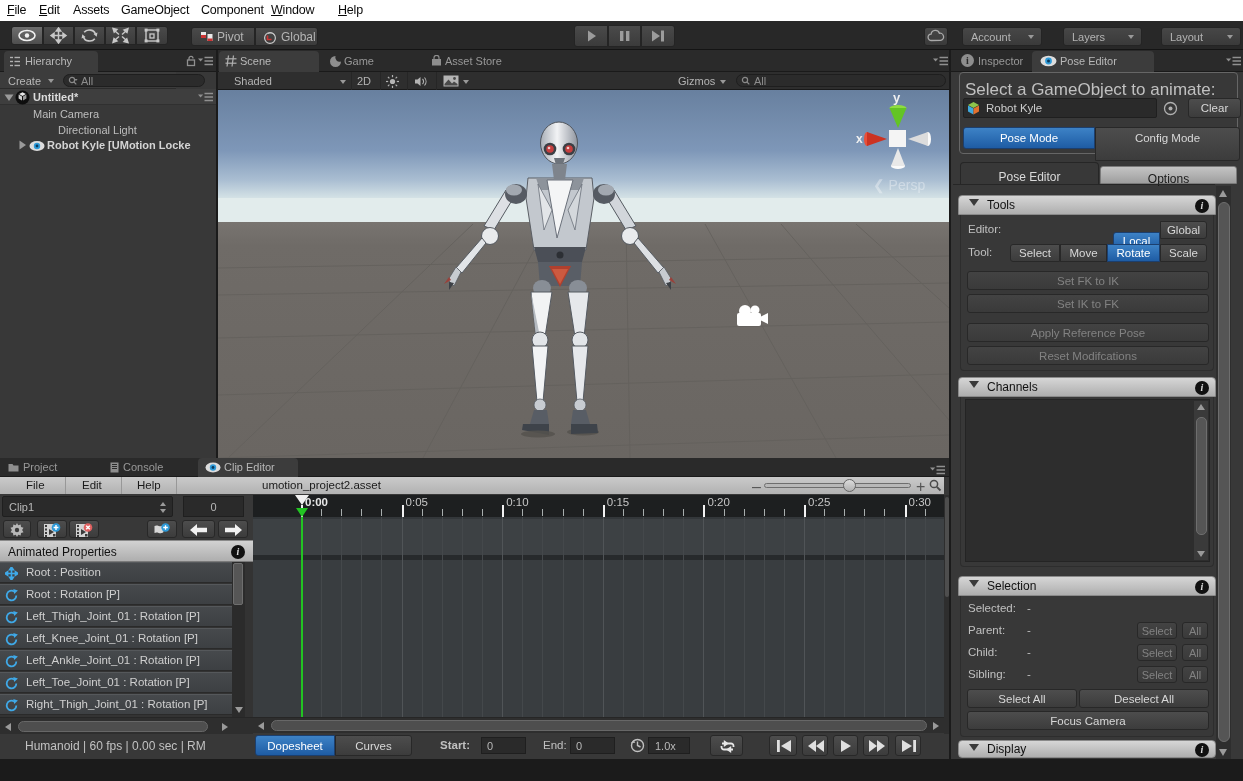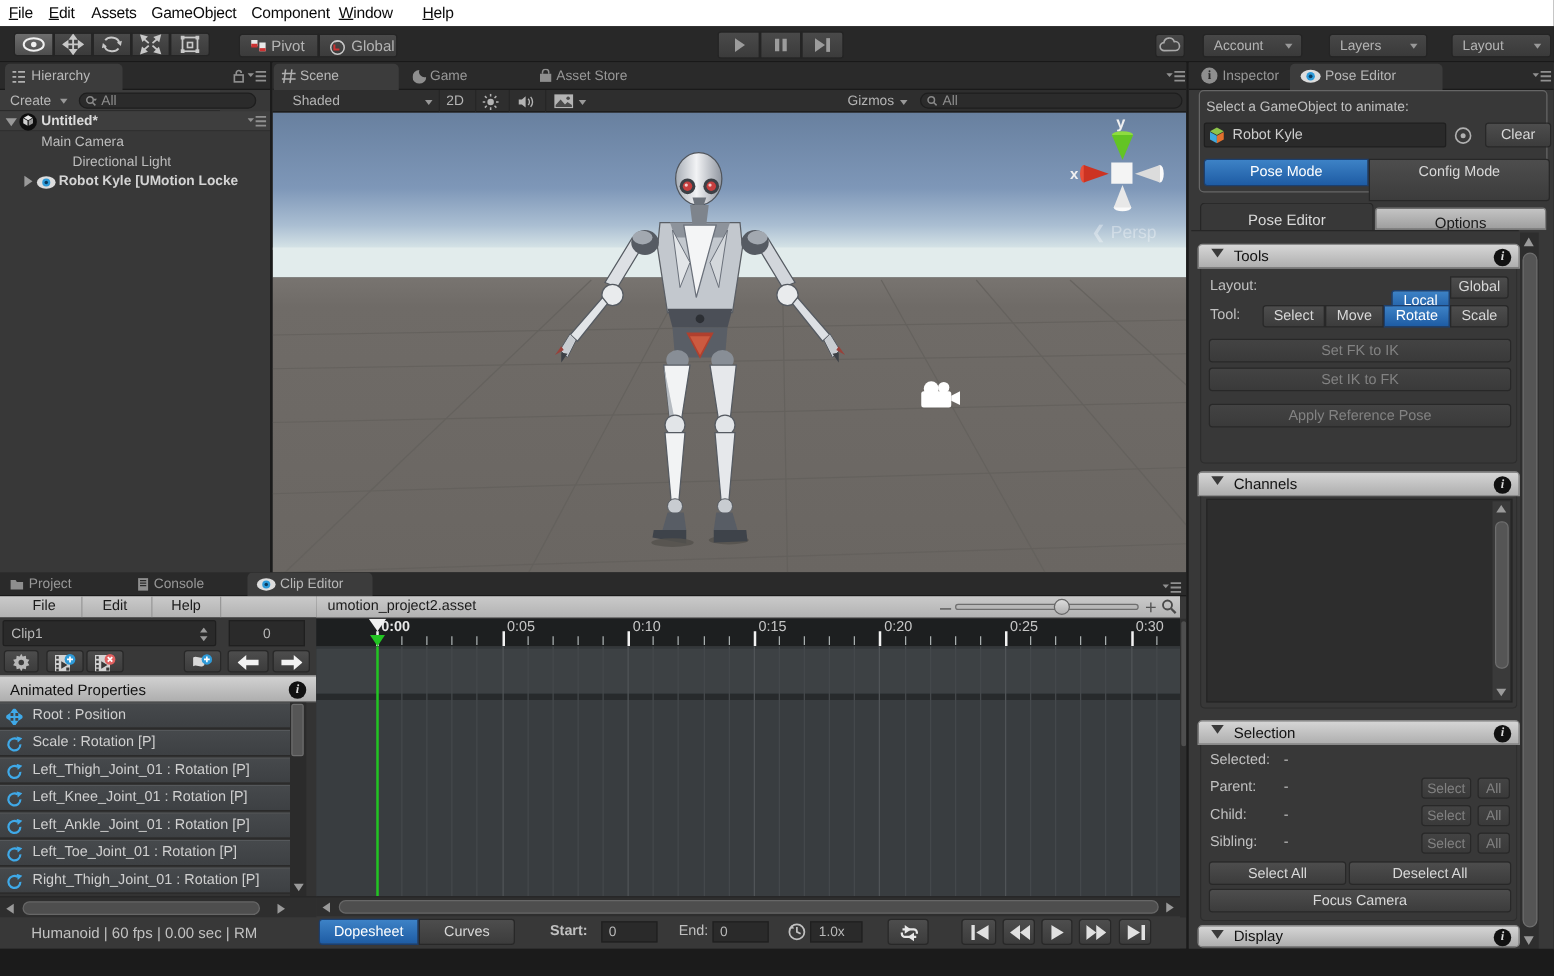--- a/index.html
+++ b/index.html
@@ -481,21 +481,21 @@
           <path d="M0 2.5l2.6 3 2.6-3z" fill="#909090"></path>
           <g stroke="#909090" stroke-width="1.5">
             <line x1="6.5" y1="1.5" x2="15" y2="1.5"></line>
             <line x1="6.5" y1="5" x2="15" y2="5"></line>
             <line x1="6.5" y1="8.5" x2="15" y2="8.5"></line>
           </g>
         </svg>
     </div>
 
     <div class="abs" style="left:8px; top:22px; width:279px; height:82px; border:1px solid #666; border-radius:4px;">
-      <span class="lbl" style="left:5px; top:7px; font-size:11px;">Select a GameObject to animate:</span>
+      <span class="lbl" style="left:5px; top:7px; font-size:17px;">Select a GameObject to animate:</span>
       <div class="field" style="left:3px; top:25px; width:194px; height:20px; border-radius:2px;">
         <svg width="15" height="15" viewBox="0 0 15 15" style="position:absolute;left:2px;top:2px;">
             <path d="M7.5 1l5.5 3-5.5 3-5.5-3z" fill="#8ec44a"></path>
             <path d="M2 4.5l5.5 3v6L2 10.5z" fill="#3fa9dd"></path>
             <path d="M13 4.5l-5.5 3v6l5.5-3z" fill="#e2702d"></path>
           </svg>
         <span style="position:absolute;left:22px;top:3px;color:#cccccc;font-size:11.5px;">Robot Kyle</span>
       </div>
       <svg width="15" height="15" viewBox="0 0 15 15" style="position:absolute;left:203px;top:28px;">
           <circle cx="7.5" cy="7.5" r="6" fill="none" stroke="#b0b0b0" stroke-width="1.3"></circle>
@@ -514,31 +514,32 @@
     </div>
 
     <div class="abs" style="left:2px; top:134px; width:262px; height:626px; border-top:1px solid #262626;"></div>
 
     <div class="sechead" style="left:7px; top:145px; width:258px; height:20px;">
       <span style="position:absolute;left:10px;top:3px;width:0;height:0;border-left:5px solid transparent;border-right:5px solid transparent;border-top:7px solid #3a3a3a;"></span>
       <span style="position:absolute;left:28px;top:2px;">Tools</span>
       <div class="infoi" style="right:6px; top:2.5px;">i</div>
     </div>
     <div class="abs" style="left:9px; top:165px; width:254px; height:156px; border:1px solid #2d2d2d; border-top:none; border-radius:0 0 4px 4px;">
-      <span class="lbl" style="left:7px; top:8px;">Layout:</span>
+      <span class="lbl" style="left:7px; top:8px;">Editor:</span>
       <div class="btn blue" style="left:152px; top:6px; width:47px; height:18px; border-radius:3px 0 0 3px;margin-top:11px;"><span style="position:relative;top:2px;">Local</span></div>
       <div class="btn" style="left:199px; top:6px; width:47px; height:18px; border-radius:0 3px 3px 0;"><span style="position:relative;top:2px;">Global</span></div>
       <span class="lbl" style="left:7px; top:31px;">Tool:</span>
       <div class="btn" style="left:49px; top:29px; width:50px; height:18px; border-radius:3px 0 0 3px;"><span style="position:relative;top:2px;">Select</span></div>
       <div class="btn" style="left:99px; top:29px; width:47px; height:18px; border-radius:0;"><span style="position:relative;top:2px;">Move</span></div>
       <div class="btn blue" style="left:146px; top:29px; width:53px; height:18px; border-radius:0;"><span style="position:relative;top:2px;">Rotate</span></div>
       <div class="btn" style="left:199px; top:29px; width:47px; height:18px; border-radius:0 3px 3px 0;"><span style="position:relative;top:2px;">Scale</span></div>
       <div class="btn dis" style="left:6px; top:56px; width:242px; height:19px;"><span style="position:relative;top:2.5px;">Set FK to IK</span></div>
       <div class="btn dis" style="left:6px; top:79px; width:242px; height:19px;"><span style="position:relative;top:2.5px;">Set IK to FK</span></div>
       <div class="btn dis" style="left:6px; top:108px; width:242px; height:19px;"><span style="position:relative;top:2.5px;">Apply Reference Pose</span></div>
+      <div class="btn dis" style="left:6px; top:131px; width:242px; height:19px;"><span style="position:relative;top:2.5px;">Reset Modifcations</span></div>
     </div>
 
     <div class="sechead" style="left:7px; top:327px; width:258px; height:20px;">
       <span style="position:absolute;left:10px;top:3px;width:0;height:0;border-left:5px solid transparent;border-right:5px solid transparent;border-top:7px solid #3a3a3a;"></span>
       <span style="position:absolute;left:28px;top:2px;">Channels</span>
       <div class="infoi" style="right:6px; top:2.5px;">i</div>
     </div>
     <div class="abs" style="left:9px; top:347px; width:254px; height:170px; border:1px solid #2d2d2d; border-top:none; border-radius:0 0 4px 4px;">
       <div class="abs" style="left:4px; top:2px; width:245px; height:163px; background:#2d2d2d; border:1px solid #242424;">
         <div class="abs" style="right:1px; top:1px; width:14px; height:159px; background:#3a3a3a;">
@@ -710,21 +711,21 @@
               <path d="M13 6.5l-2.6-1.8v3.6z"></path>
             </g>
           </svg>
           <span>Root : Position</span>
         </div>
       <div class="prow" style="top:22px;">
           <svg class="picon" width="13" height="13" viewBox="0 0 13 13">
             <path d="M11.3 6.5a4.8 4.8 0 1 1-2.2-4" fill="none" stroke="#3fa9e8" stroke-width="1.8"></path>
             <path d="M8.3 0 L12.9 1.6 L9.2 4.9 z" fill="#3fa9e8"></path>
           </svg>
-          <span>Scale : Rotation [P]</span>
+          <span>Root : Rotation [P]</span>
         </div>
       <div class="prow" style="top:44px;">
           <svg class="picon" width="13" height="13" viewBox="0 0 13 13">
             <path d="M11.3 6.5a4.8 4.8 0 1 1-2.2-4" fill="none" stroke="#3fa9e8" stroke-width="1.8"></path>
             <path d="M8.3 0 L12.9 1.6 L9.2 4.9 z" fill="#3fa9e8"></path>
           </svg>
           <span>Left_Thigh_Joint_01 : Rotation [P]</span>
         </div>
       <div class="prow" style="top:66px;">
           <svg class="picon" width="13" height="13" viewBox="0 0 13 13">

